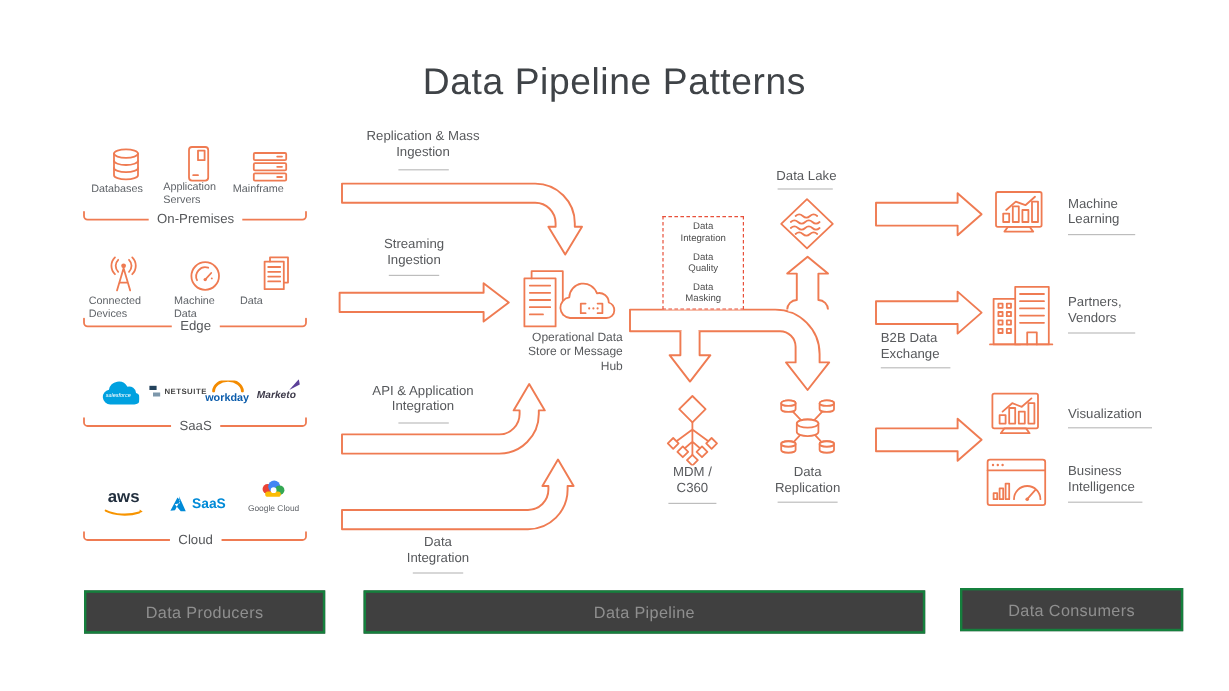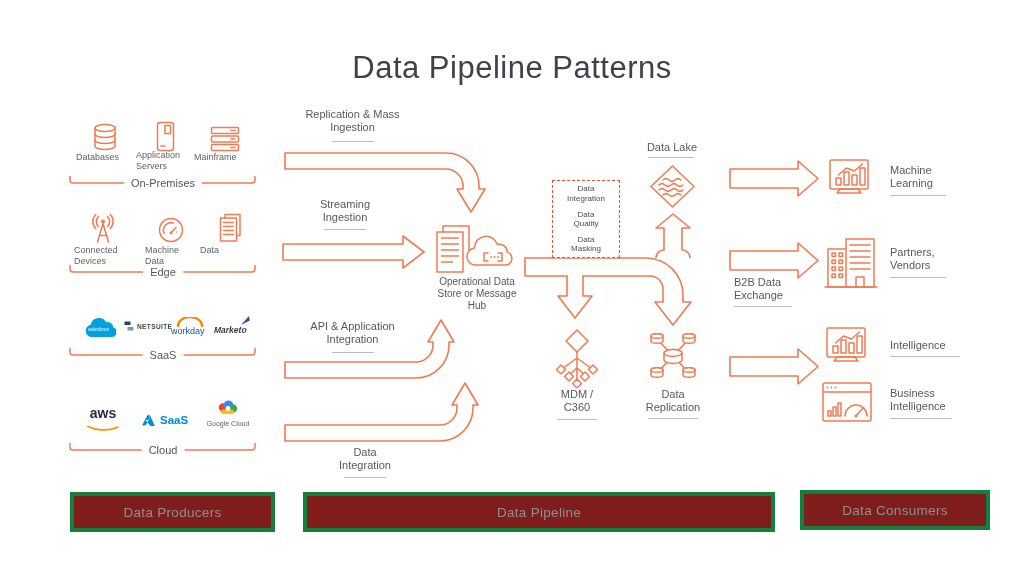--- a/index.html
+++ b/index.html
@@ -6,22 +6,22 @@
   body{width:1024px;height:576px;position:relative;overflow:hidden;
        font-family:"Liberation Sans","DejaVu Sans",sans-serif;color:#5f6368;}
   .abs{position:absolute;}
   #title{left:0;top:50px;width:1024px;text-align:center;font-size:31px;font-weight:400;
          color:#3f4347;letter-spacing:.5px;}
   .lbl{font-size:9px;line-height:1.22;color:#5f6368;text-align:left;}
   .albl{font-size:11px;line-height:1.15;color:#57595c;text-align:center;}
   .albl-left{font-size:11px;line-height:1.15;color:#57595c;text-align:left;}
   .uline{border-top:1px solid #bdbdbd;height:0;}
   .glabel{font-size:11px;color:#55575a;background:#fff;padding:0 7px;transform:translate(-50%,-50%);white-space:nowrap;}
-  .panel-box{border:4px solid #15803d;color:#8f8f8f;font-size:13.5px;display:flex;
-             align-items:center;justify-content:center;letter-spacing:.3px;background:#7f1d1d;}
+  .panel-box{border:2px solid #15803d;color:#8f8f8f;font-size:13.5px;display:flex;
+             align-items:center;justify-content:center;letter-spacing:.3px;background:#404040;}
   .dashed-box{border:1.4px dashed #e8503a;background:#fff;font-size:8px;line-height:1.15;
               color:#4c4c4c;text-align:center;display:flex;flex-direction:column;
               justify-content:center;gap:7px;padding:4px 0;box-sizing:border-box;}
   .dashed-box div{padding:0 12px;}
   svg.oicon *{stroke:#ef7b52;fill:none;stroke-width:1.5;stroke-linecap:round;stroke-linejoin:round;}
   svg.oicon .fil{fill:#ef7b52;stroke:none;}
   svg.oicon .wfil{fill:#ffffff;}
   .logo-txt{white-space:nowrap;}
 </style>
 </head>
@@ -127,21 +127,21 @@
     <path fill="#23425c" d="M0.5,0.5 h6 v3.5 h-6 z"></path>
     <path fill="#7d97ab" d="M3.5,6 h6 v3.5 h-6 z"></path>
   </svg>
   <span class="logo-txt" style="font-size:6.5px;font-weight:bold;color:#474747;letter-spacing:.4px">NETSUITE</span>
 </div>
 
 <div class="abs" style="left:171px;top:317px;width:38px">
   <svg class="abs" style="left:5px;top:0" width="28" height="10" viewBox="0 0 28 10">
     <path d="M2,9 a12,9 0 0 1 24,0" fill="none" stroke="#f38b00" stroke-width="2.4" stroke-linecap="round"></path>
   </svg>
-  <div class="abs logo-txt" style="left:0;top:9px;font-size:9px;font-weight:normal;color:#0b5cab">workday</div>
+  <div class="abs logo-txt" style="left:0;top:9px;font-size:9px;font-weight:bold;color:#0b5cab">workday</div>
 </div>
 
 <div class="abs" style="left:214px;top:319px">
   <svg class="abs" style="left:27px;top:-3px" width="9" height="9" viewBox="0 0 9 9">
     <path fill="#5c4099" d="M0,9 L8,0 L8.8,4.5 Z"></path>
   </svg>
   <span class="logo-txt" style="font-size:8.5px;font-weight:bold;font-style:italic;color:#3d3a4a">Marketo</span>
 </div>
 
 <div class="abs glabel" style="left:163px;top:355px">SaaS</div>
@@ -191,21 +191,21 @@
     <path d="M8,8 V2 h26 v36"></path>
     <rect x="2" y="8" width="26" height="40"></rect>
     <path d="M6.5,14 h17 M6.5,20 h17 M6.5,26 h17 M6.5,32 h17 M6.5,38 h11"></path>
     <path class="wfil" d="M40,41 a8.6,8.6 0 0 1 -0.6,-17.1 11.8,11.8 0 0 1 23,-3.5 8,8 0 0 1 9.9,7.7 7,7 0 0 1 4.6,6.6 c0,3.6-3,6.3-6.6,6.3 Z"></path>
     <path d="M53,29 h-4 v8 h4 M63,29 h4 v8 h-4"></path>
     <circle class="fil" cx="56" cy="33" r="0.9"></circle>
     <circle class="fil" cx="59.5" cy="33" r="0.9"></circle>
     <circle class="fil" cx="63" cy="33" r="0.9"></circle>
   </svg>
 </div>
-<div class="abs" style="left:435px;top:276px;width:84px;font-size:10px;line-height:1.18;color:#57595c;text-align:center">Operational Data Store or Message Hub</div>
+<div class="abs" style="left:435px;top:276px;width:84px;font-size:10px;line-height:1.18;color:#57595c;text-align:right">Operational Data Store or Message Hub</div>
 
 <div class="abs dashed-box" style="left:552px;top:180px;width:68px;height:78px">
   <div>Data Integration</div>
   <div>Data Quality</div>
   <div>Data Masking</div>
 </div>
 
 <div class="abs albl" style="left:640px;top:141px;width:64px">Data Lake</div>
 <div class="abs uline" style="left:648px;top:157px;width:46px"></div>
 <div class="abs" style="left:649px;top:164px">
@@ -293,21 +293,21 @@
   <svg class="oicon" width="46" height="40" viewBox="0 0 46 40">
     <rect x="4" y="2" width="38" height="29" rx="1.5"></rect>
     <rect x="10" y="20" width="5" height="7"></rect>
     <rect x="18" y="14" width="5" height="13"></rect>
     <rect x="26" y="17" width="5" height="10"></rect>
     <rect x="34" y="10" width="5" height="17"></rect>
     <path d="M12.5,17 L20.5,10 28.5,13 36.5,6"></path>
     <path d="M14,31 h18 l3,4 H11 Z"></path>
   </svg>
 </div>
-<div class="abs albl-left" style="left:890px;top:339px;width:80px">Intelligence</div>
+<div class="abs albl-left" style="left:890px;top:339px;width:80px">Visualization</div>
 <div class="abs uline" style="left:890px;top:356px;width:70px"></div>
 
 <div class="abs" style="left:821px;top:381px">
   <svg class="oicon" width="52" height="42" viewBox="0 0 52 42">
     <rect x="2" y="2" width="48" height="38" rx="2"></rect>
     <path d="M2,11 h48"></path>
     <circle class="fil" cx="6.5" cy="6.5" r="1"></circle>
     <circle class="fil" cx="10.5" cy="6.5" r="1"></circle>
     <circle class="fil" cx="14.5" cy="6.5" r="1"></circle>
     <rect x="7" y="30" width="3" height="5"></rect>

